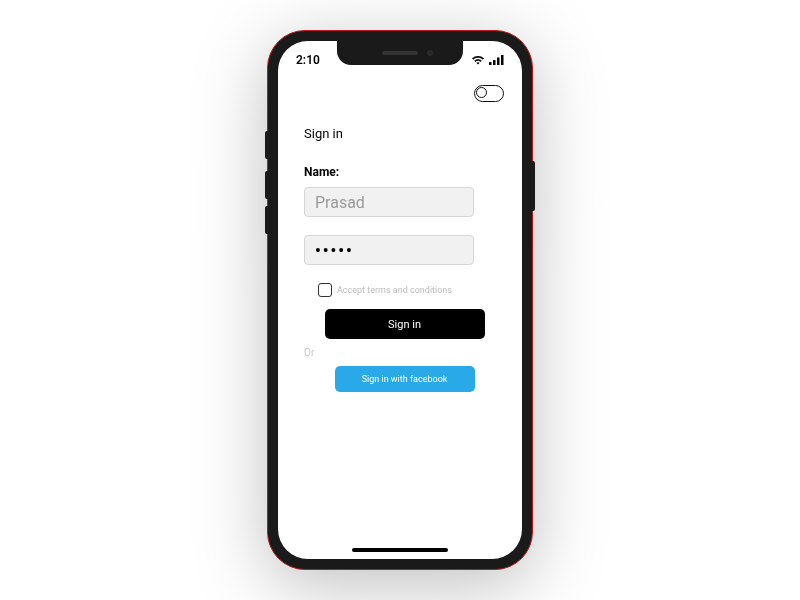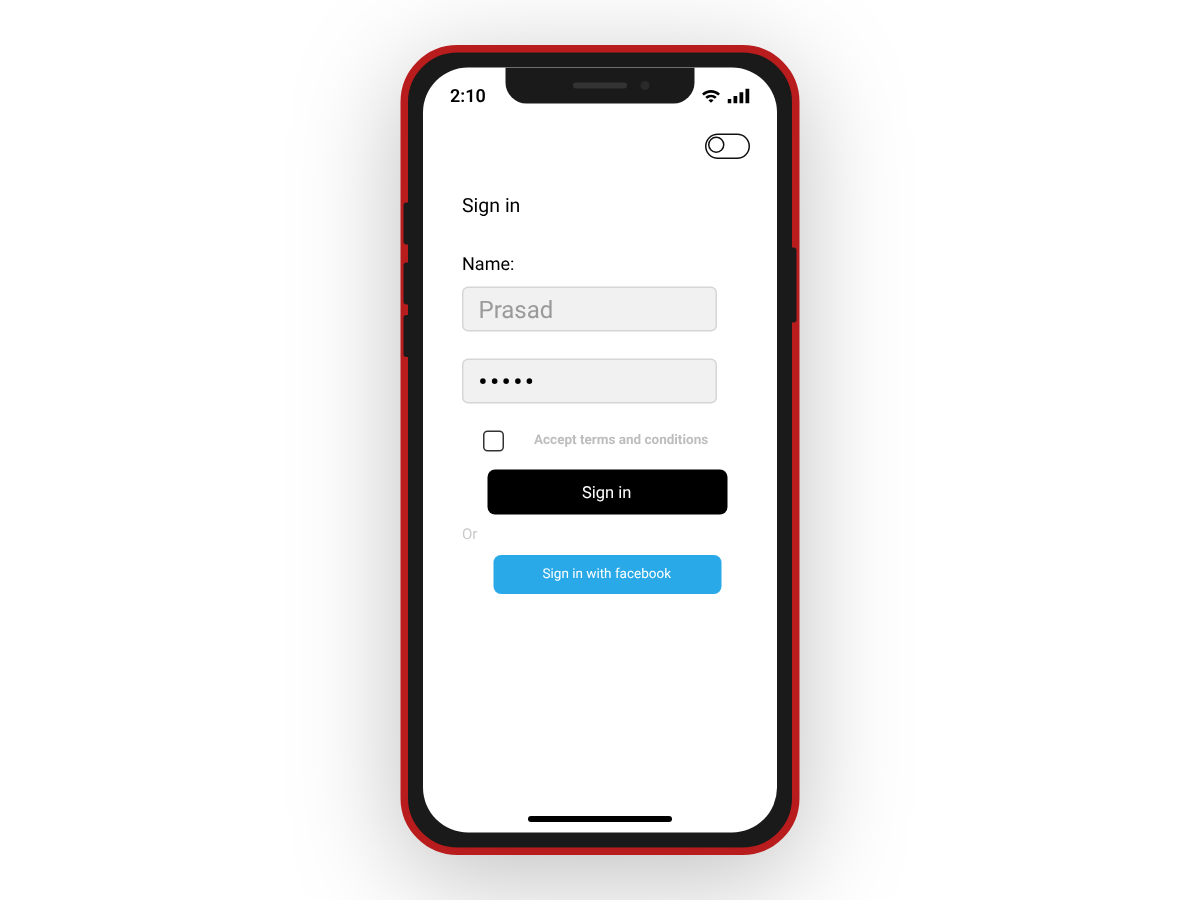--- a/index.html
+++ b/index.html
@@ -20,21 +20,21 @@
     .phone-shadow {
       filter: drop-shadow(0 15px 35px rgba(0,0,0,0.25));
     }
     .phone-frame {
       width: 266px;
       height: 540px;
       background: #1a1a1a;
       border-radius: 38px;
       padding: 10px;
       position: relative;
-      border: 5px solid #b91c1c;
+      border: 1px solid #b91c1c;
     }
     .phone-frame::before {
       
       content: "";
       position: absolute;
       left: -3px;
       top: 100px;
       width: 3px;
       height: 28px;
       background: #1a1a1a;
@@ -133,20 +133,21 @@
       font-size: 13px;
       color: #000;
       font-weight: 400;
       margin-bottom: 24px;
     }
     .field-label {
       font-size: 12px;
       color: #000;
       margin-bottom: 8px;
       display: block;
+      font-weight: bold;
     }
     .text-input {
       width: 170px;
       height: 30px;
       border: 1px solid #d6d6d6;
       background: #f1f1f1;
       border-radius: 4px;
       padding: 0 10px;
       font-size: 16px;
       color: #888;
@@ -155,23 +156,22 @@
     }
     .text-input::placeholder { color: #9a9a9a; }
     .password-input {
       letter-spacing: 2px;
       color: #000;
       font-weight: 700;
     }
     .checkbox-row {
       display: flex;
       align-items: center;
-      gap: 20px;
+      gap: 5px;
       margin: 4px 0 12px 14px;
-      font-weight: bold;
     }
     .checkbox {
       width: 14px;
       height: 14px;
       border: 1.5px solid #333;
       border-radius: 3px;
       background: #fff;
       cursor: pointer;
     }
     .checkbox-label {
@@ -194,21 +194,21 @@
     }
     .divider-text {
       text-align: left;
       font-size: 10px;
       color: #c9c9c9;
       margin: 4px 0 8px 0;
     }
     .btn-facebook {
       background: #29a9e8;
       color: #fff;
-      width: 152px;
+      width: 140px;
       height: 26px;
       font-size: 9px;
     }
     .home-indicator {
       position: absolute;
       bottom: 7px;
       left: 50%;
       transform: translateX(-50%);
       width: 96px;
       height: 4px;

